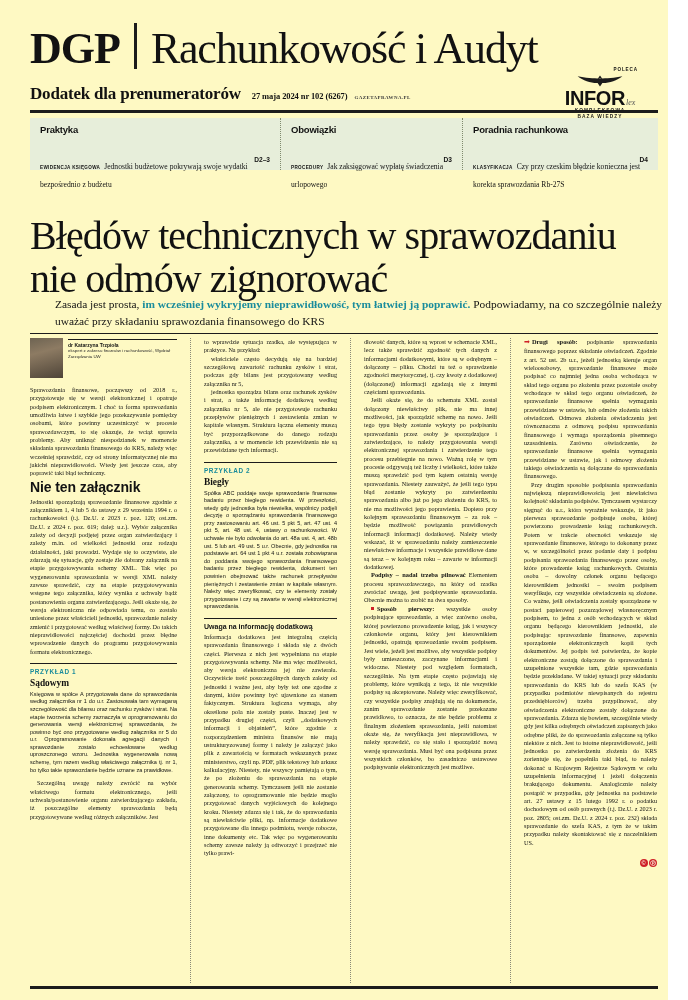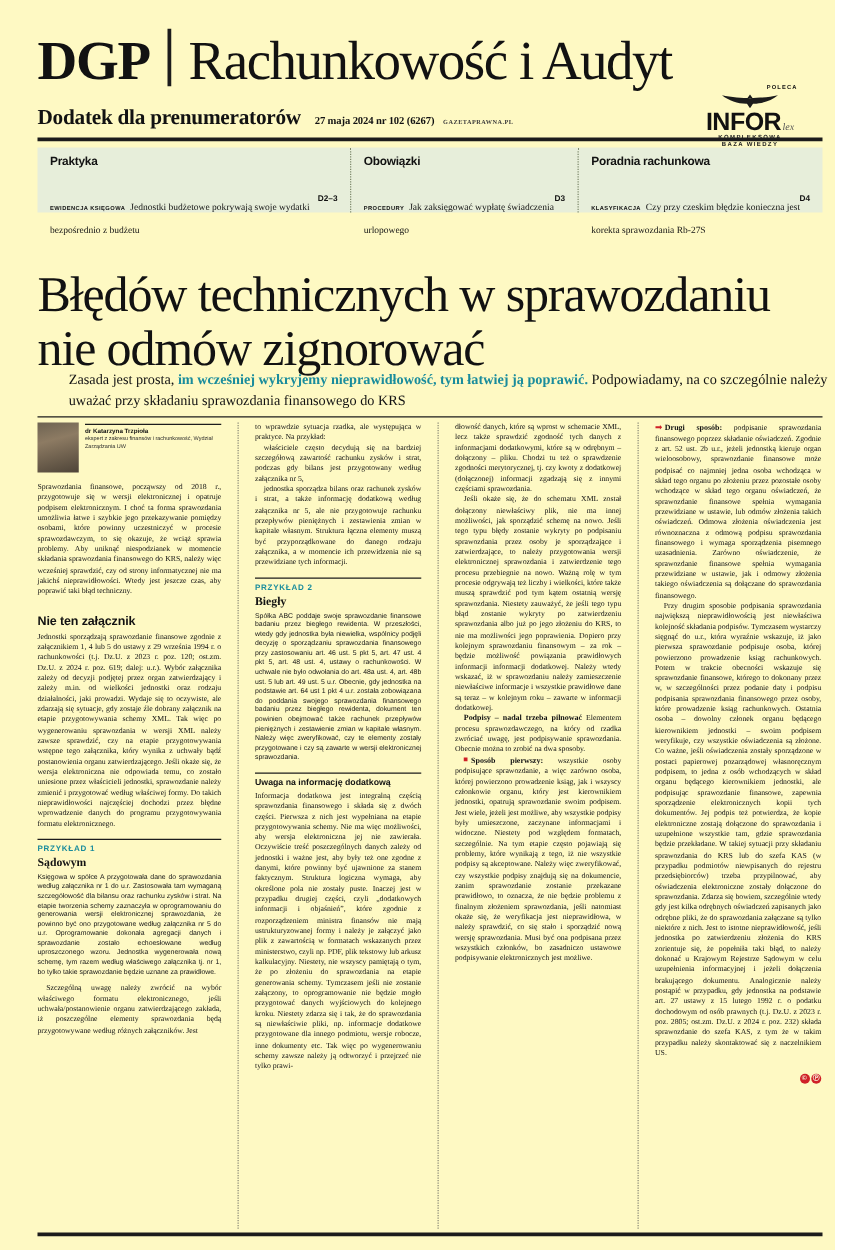--- a/index.html
+++ b/index.html
@@ -251,22 +251,22 @@
   .byline-role {
     font-family: "Liberation Sans", sans-serif;
     font-size: 4.4px;
     line-height: 1.3;
     color: #2a2a2a;
   }
 
   .subhead {
     font-family: "Liberation Sans", sans-serif;
     font-weight: bold;
-    font-size: 10px;
-    margin: 14px 0 3px 0;
+    font-size: 14px;
+    margin: 1px 0 3px 0;
     letter-spacing: -0.1px;
   }
 
   
   .example {
     margin: 7px 0 5px 0;
     border-top: 1.6px solid #1c1c1c;
     padding-top: 4px;
   }
   .example-kicker {

